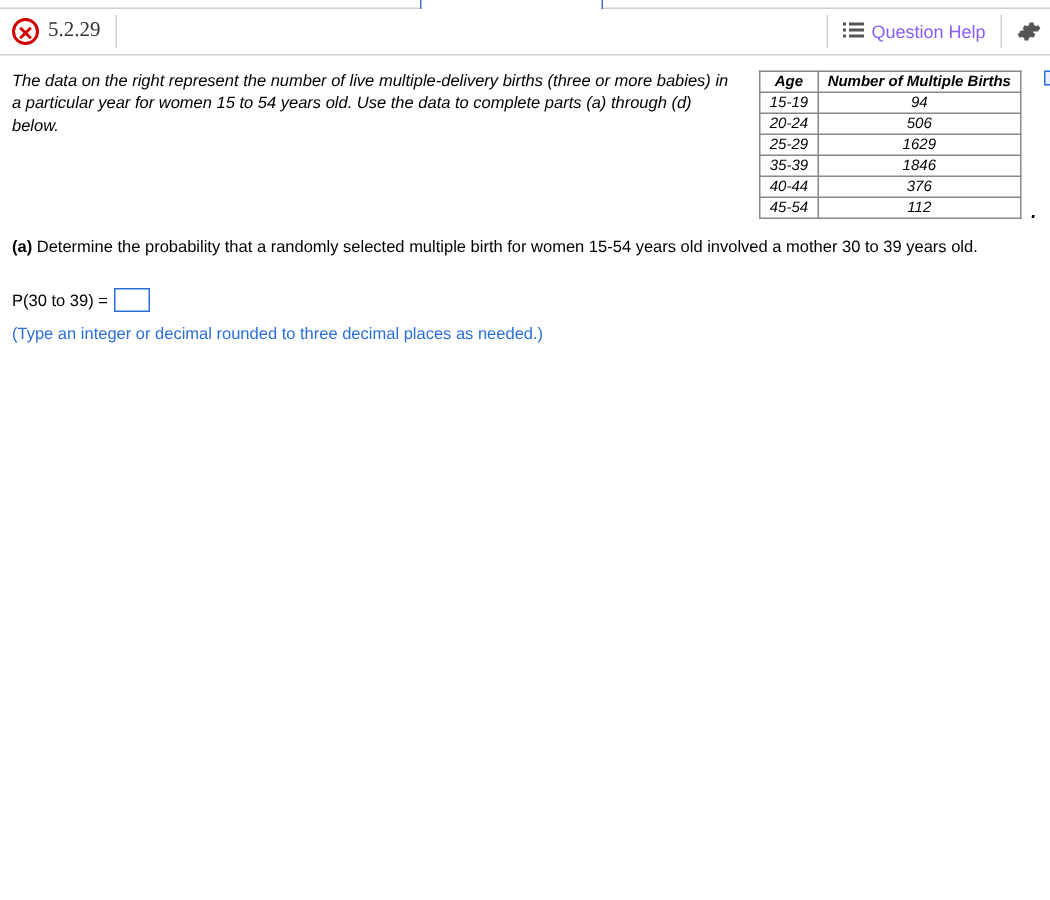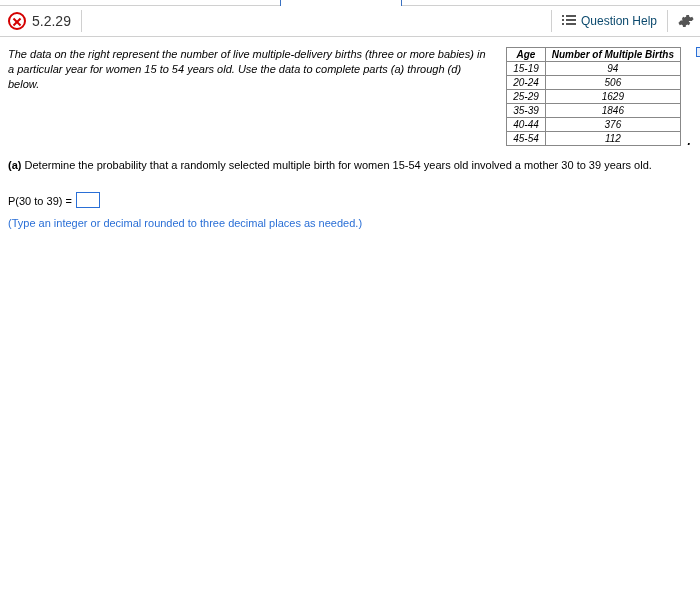--- a/index.html
+++ b/index.html
@@ -48,30 +48,30 @@
     }
     .circle-x::before, .circle-x::after {
       content: "";
       position: absolute;
       left: 2px; top: 7px;
       width: 10px; height: 2px;
       background: #d40000;
     }
     .circle-x::before { transform: rotate(45deg); }
     .circle-x::after  { transform: rotate(-45deg); }
-    .q-number { font-size: 14px; color: #333; }
+    .q-number { font-size: 14px; color: #333; font-family: Liberation Serif, serif; }
     .spacer { flex: 1; }
     .qhelp {
       display: flex;
       align-items: center;
       gap: 5px;
       border-left: 1px solid #d0d0d0;
       border-right: 1px solid #d0d0d0;
       padding: 4px 10px;
-      color: #0c4a6e;
+      color: #8b5cf6;
       font-size: 12px;
       cursor: pointer;
     }
     .list-icon {
       width: 14px;
       display: inline-block;
     }
     .list-icon .row {
       height: 2px; margin-bottom: 2px;
       display: flex; gap: 2px;

